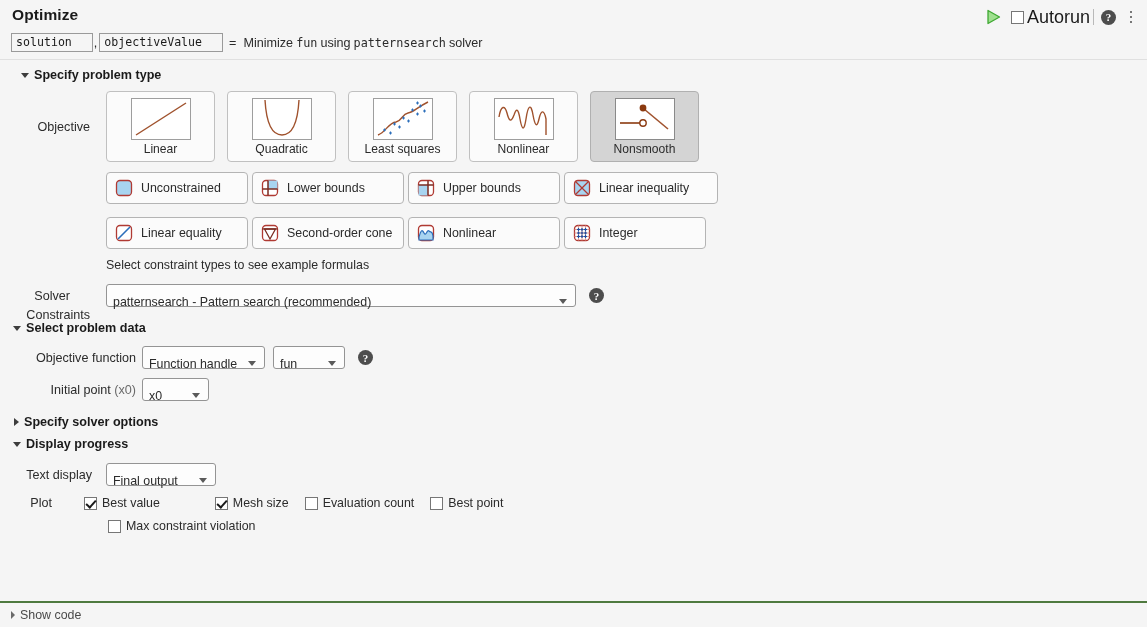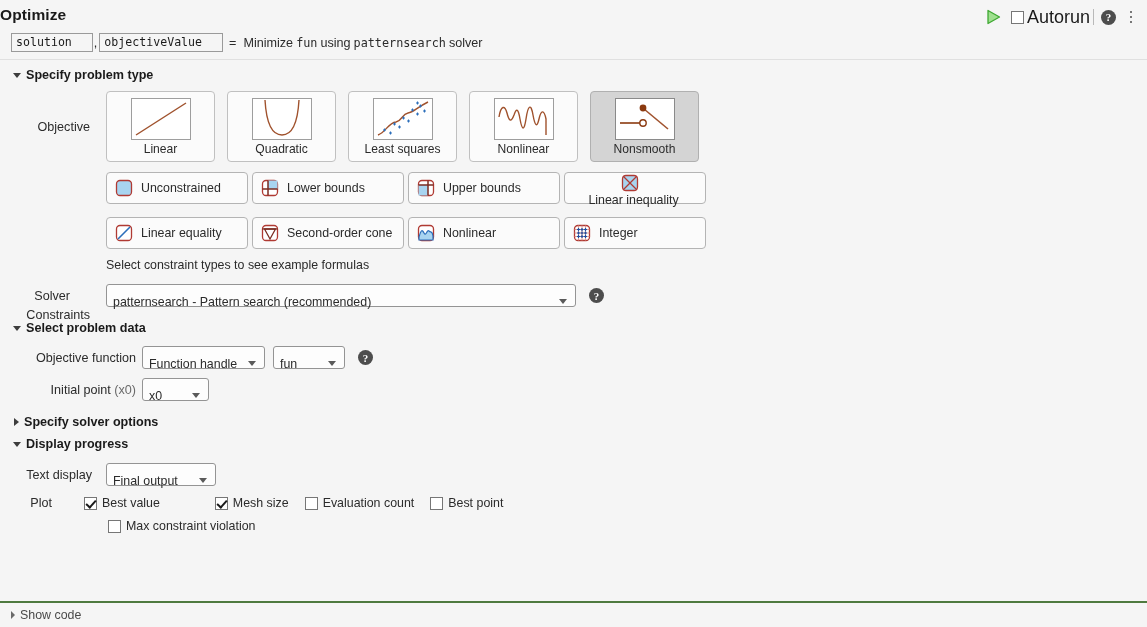--- a/index.html
+++ b/index.html
@@ -19,21 +19,21 @@
 
   
   .header {
     position: relative;
     height: 60px;
     background: #f5f5f5;
     border-bottom: 1px solid #e0e0e0;
   }
   .title {
     position: absolute;
-    left: 0; top: 6px;
+    left: 12px; top: 6px;
     font-size: 15.5px;
     font-weight: bold;
     color: #1a1a1a;
     letter-spacing: .1px;
   }
   .sig {
     position: absolute;
     left: 11px; top: 33px;
     display: flex;
     align-items: center;
@@ -294,21 +294,21 @@
       <div class="kebab">
           <i></i>
           <i></i>
           <i></i>
         </div>
     </div>
   </div>
 
   <div class="body">
 
-    <div class="section-head" style="margin-top:8px;">
+    <div class="section-head" style="margin-top:8px;margin-left:8px;">
       <span class="tri down"></span>
       <span>Specify problem type</span>
     </div>
 
     <div class="row" style="margin-top:9px;">
       <div class="rowlabel">Objective</div>
       <div class="tiles" style="margin-left:16px;">
 
         <div class="tile">
           <div class="tile-canvas">
@@ -406,21 +406,21 @@
               <svg width="20" height="20" viewBox="0 0 20 20">
                 <rect x="2.5" y="2.5" width="15" height="15" rx="3.5" fill="#ffffff" stroke="#b03a33" stroke-width="1.3"></rect>
                 <rect x="2.5" y="7" width="9.5" height="10.5" fill="#a8d4f0"></rect>
                 <line x1="12" y1="2.5" x2="12" y2="17.5" stroke="#7a2b20" stroke-width="1.5"></line>
                 <line x1="2.5" y1="7" x2="17.5" y2="7" stroke="#7a2b20" stroke-width="1.5"></line>
               </svg>
             </span>
             <span class="clabel">Upper bounds</span>
           </div>
 
-          <div class="cbtn" style="width:142px;flex-direction:column;">
+          <div class="cbtn" style="width:154px;">
             <span class="cico">
               <svg width="20" height="20" viewBox="0 0 20 20">
                 <rect x="2.5" y="2.5" width="15" height="15" rx="3.5" fill="#a8d4f0" stroke="#b03a33" stroke-width="1.3"></rect>
                 <line x1="3" y1="3" x2="17" y2="17" stroke="#b03a33" stroke-width="1.3"></line>
                 <line x1="17" y1="3" x2="3" y2="17" stroke="#b03a33" stroke-width="1.3"></line>
               </svg>
             </span>
             <span class="clabel">Linear inequality</span>
           </div>
 

